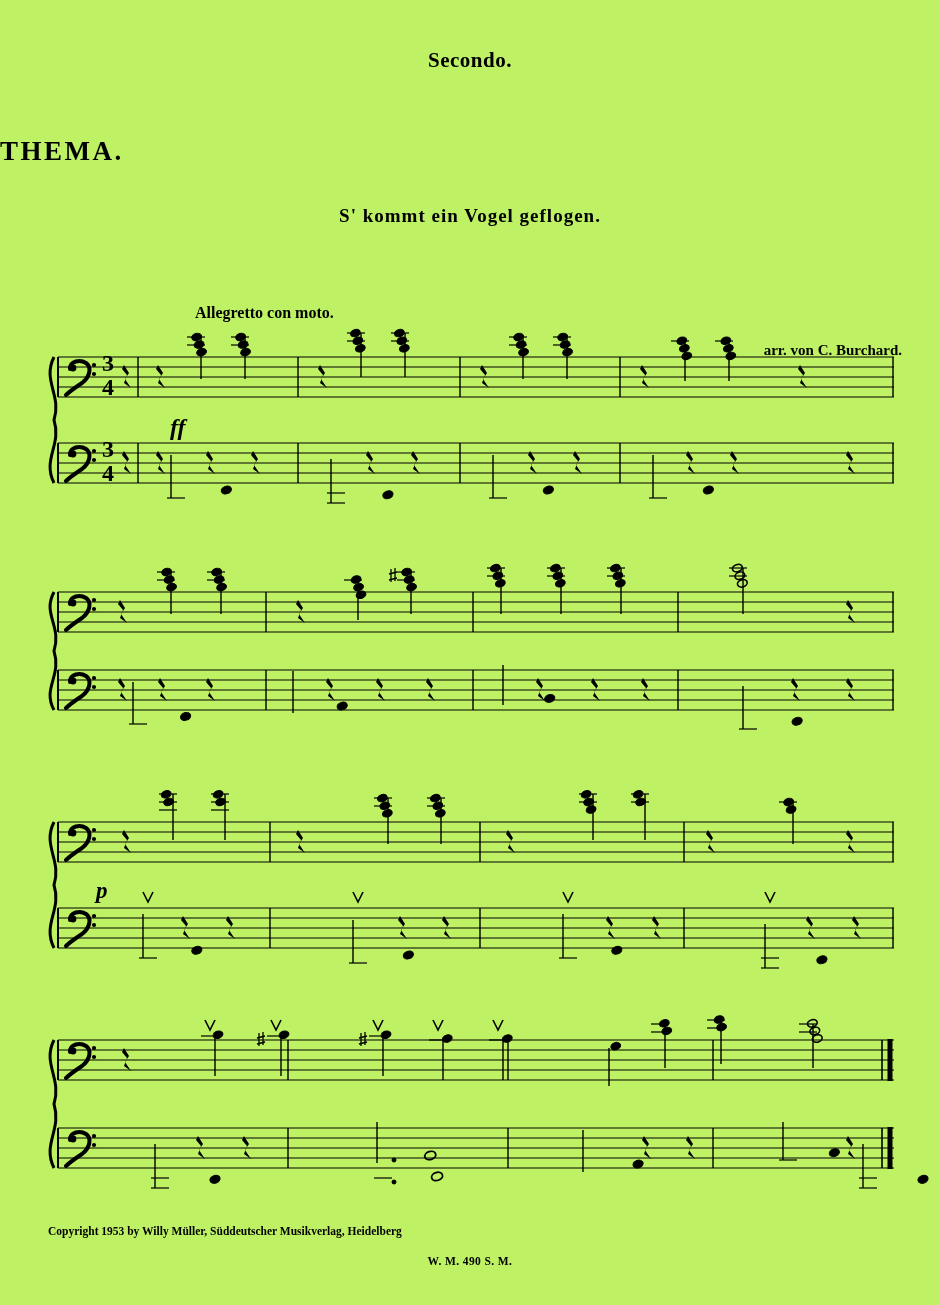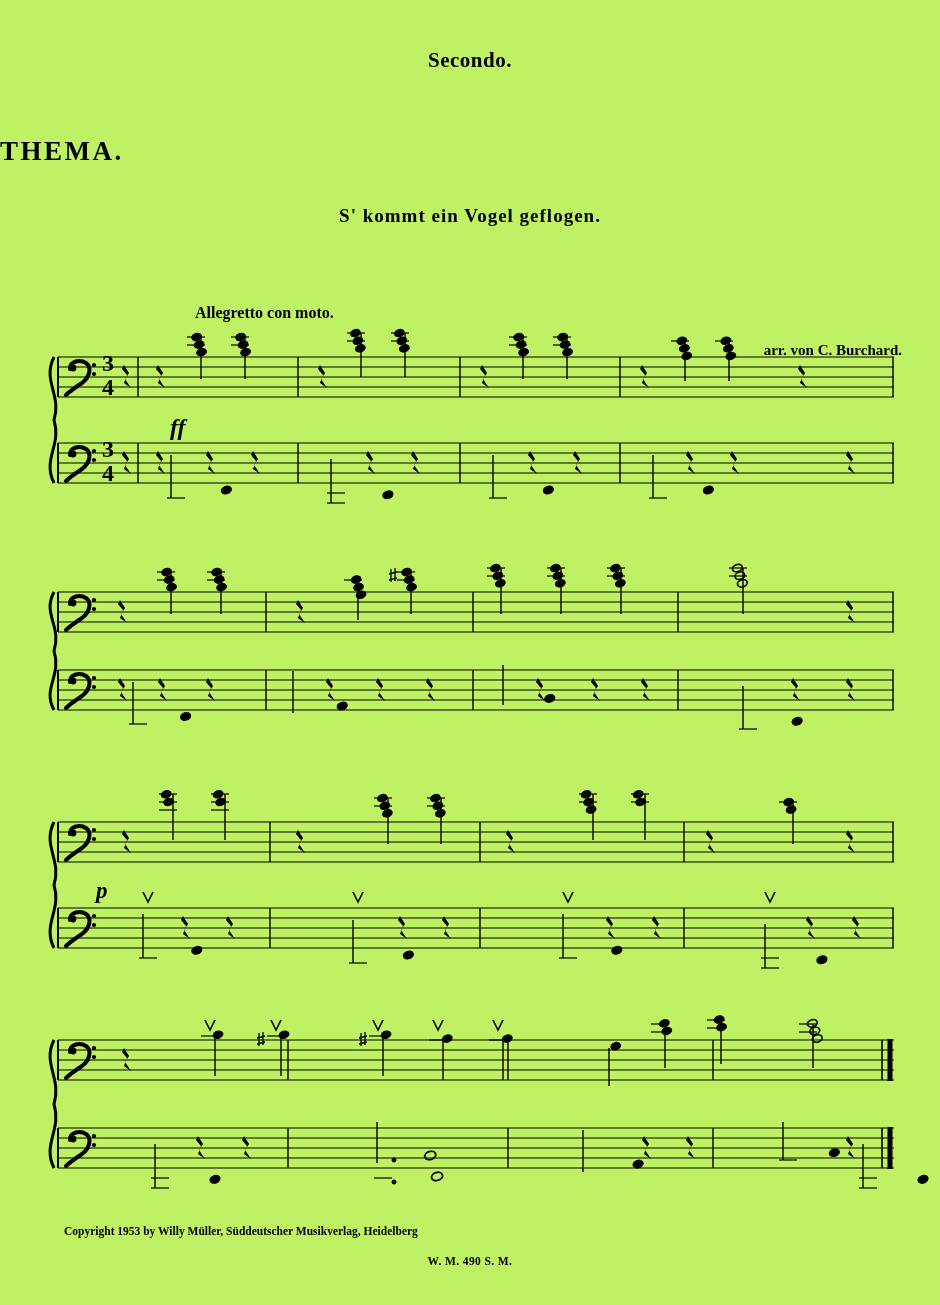--- a/index.html
+++ b/index.html
@@ -73,21 +73,20 @@
     font-size: 15px;
     margin-top: 32px;
   }
   .copyright {
     position: absolute;
     bottom: 68px;
     left: 48px;
     font-family: "Liberation Serif", serif;
     font-weight: bold;
     font-size: 11.5px;
-    margin-left: 16px;
   }
   .plate {
     position: absolute;
     bottom: 38px;
     left: 0;
     width: 100%;
     text-align: center;
     font-family: "Liberation Serif", serif;
     font-weight: bold;
     font-size: 11.5px;

